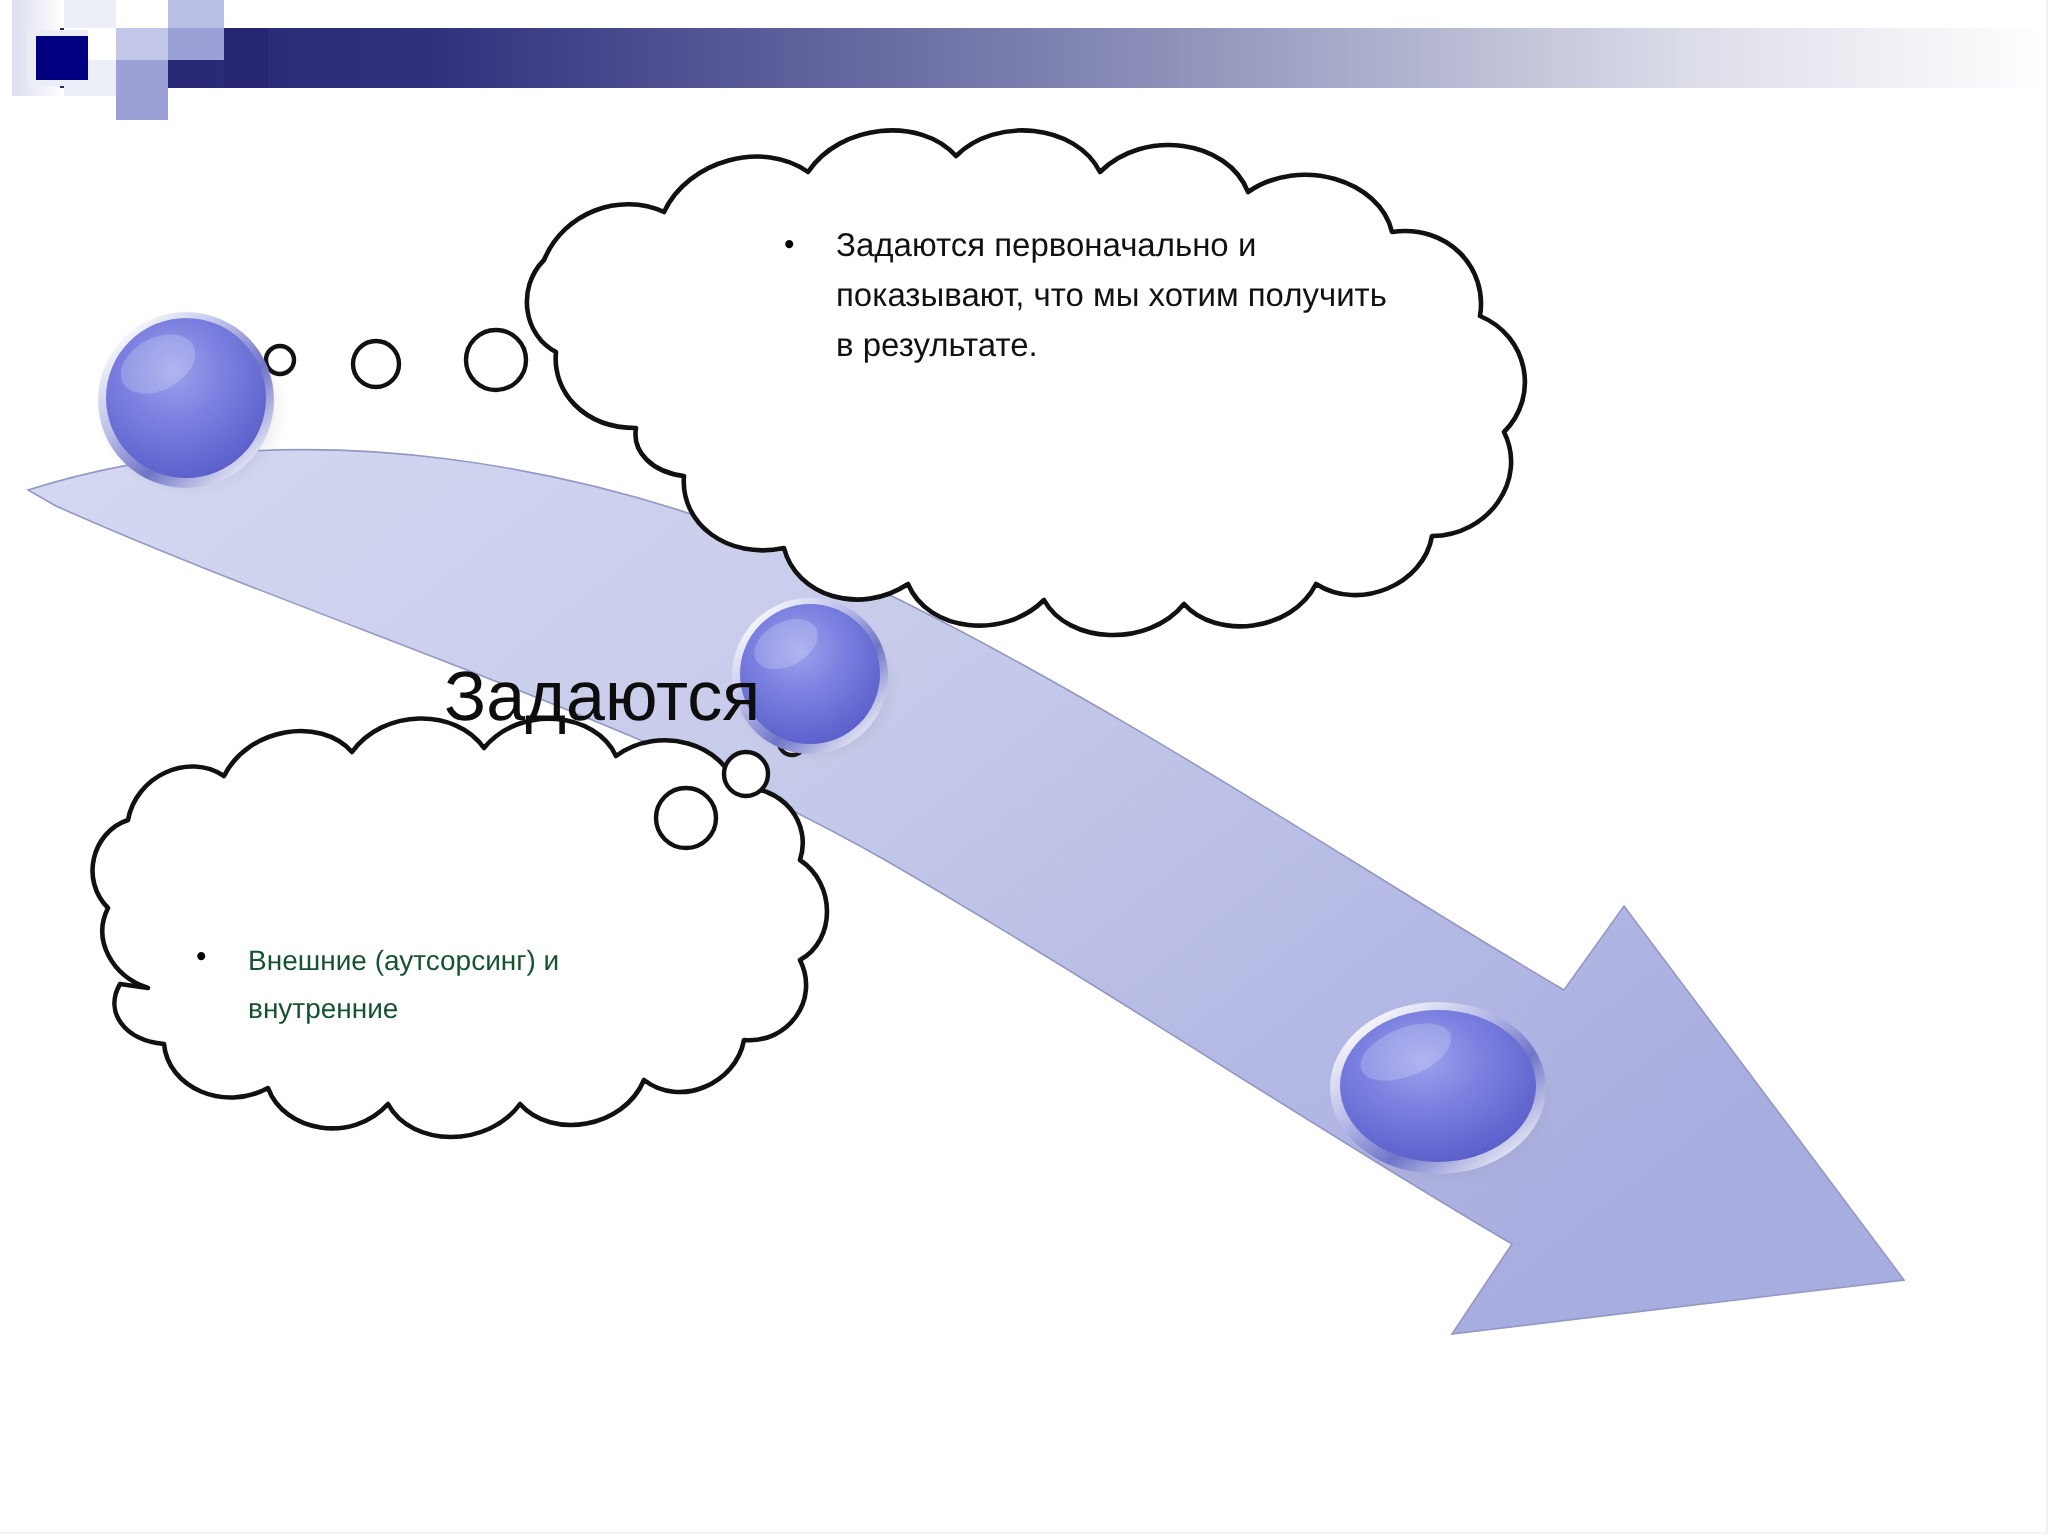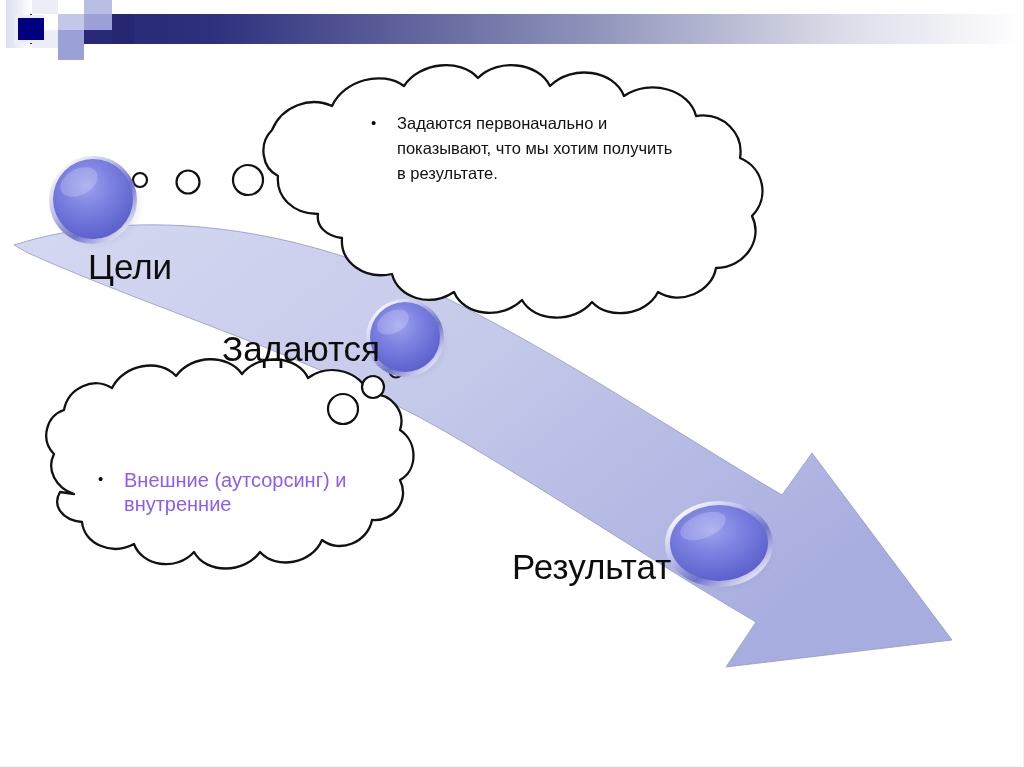--- a/index.html
+++ b/index.html
@@ -57,34 +57,34 @@
     content: "\2022";
     position: absolute;
     left: 8px;
     top: -1px;
     font-size: 15px;
     line-height: inherit;
     color: #000000;
   }
 
   #cloud1-text {
-    left: 363px;
+    left: 384px;
     top: 111px;
     width: 310px;
     font-size: 16.5px;
     line-height: 25px;
     color: #111111;
   }
   #cloud2-text {
     left: 90px;
     top: 468px;
     width: 262px;
-    font-size: 20px;
+    font-size: 14px;
     line-height: 24px;
-    color: #8b5cf6;
+    color: #14532d;
   }
 
   
   .stage-label {
     position: absolute;
     color: #0d0d0d;
     font-size: 35px;
     line-height: 38px;
     white-space: nowrap;
     font-family: "Liberation Sans", sans-serif;
@@ -243,17 +243,15 @@
   </svg>
 
   <ul id="cloud1-text" class="cloud-text">
     <li>Задаются первоначально и показывают, что мы хотим получить в результате.</li>
   </ul>
 
   <ul id="cloud2-text" class="cloud-text">
     <li>Внешние (аутсорсинг) и внутренние</li>
   </ul>
 
-  <div id="label-goals" class="stage-label">Цели</div>
   <div id="label-res" class="stage-label">Задаются</div>
-  <div id="label-result" class="stage-label">Результат</div>
 
 </div>
 
 </body></html>

